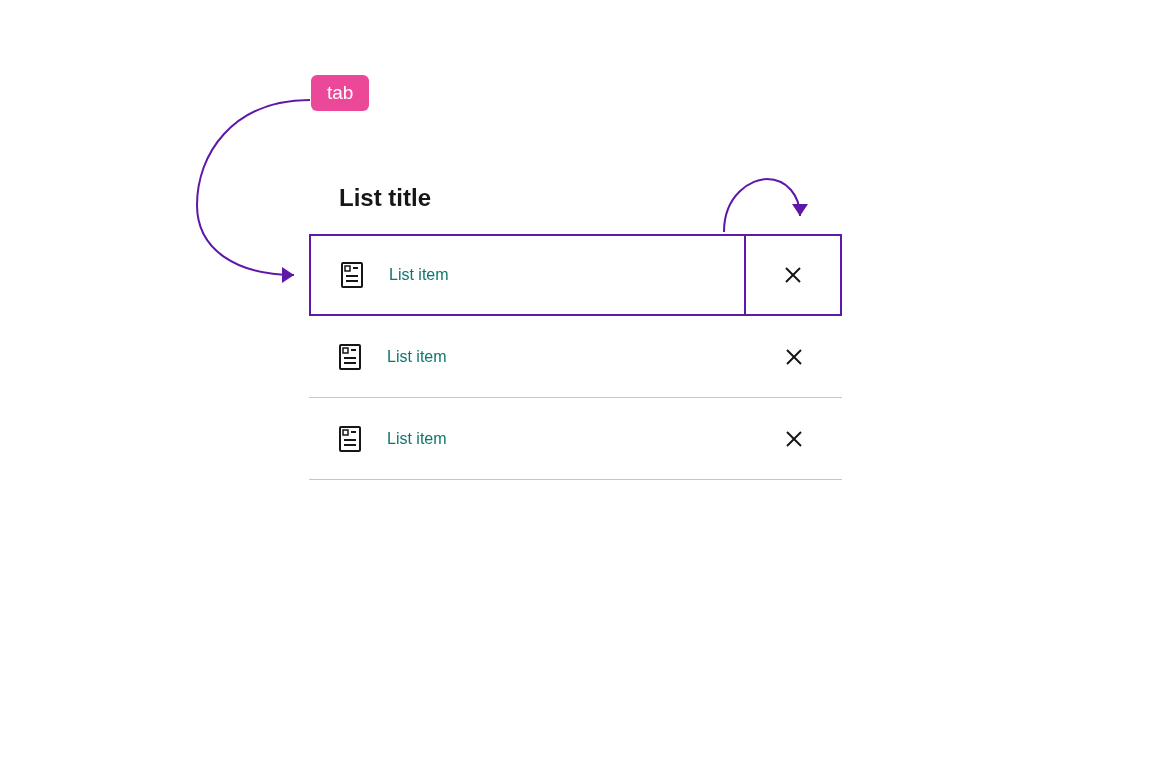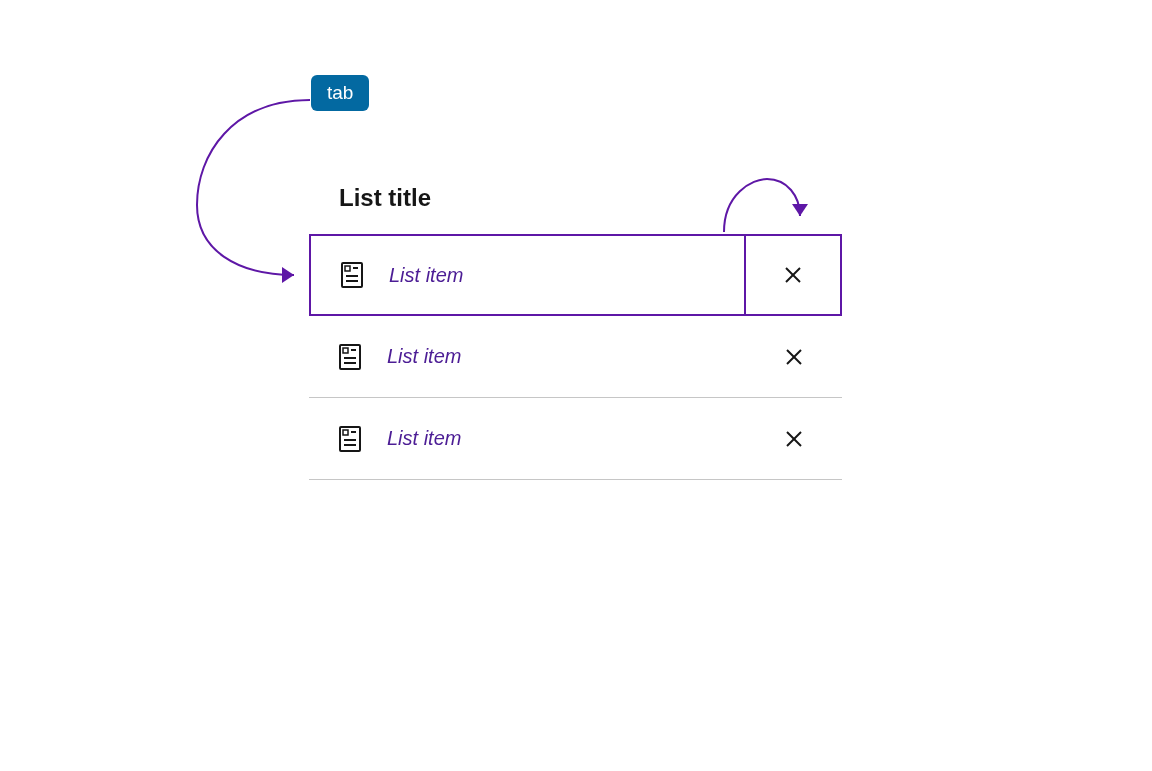--- a/index.html
+++ b/index.html
@@ -16,21 +16,21 @@
     }
     .canvas {
       position: relative;
       width: 100%;
       height: 100%;
     }
     .tab-badge {
       position: absolute;
       left: 311px;
       top: 75px;
-      background: #0369a1;
+      background: #ec4899;
       color: #ffffff;
       padding: 7px 16px;
       border-radius: 6px;
       font-size: 19px;
       font-weight: 400;
     }
     .list-title {
       position: absolute;
       left: 339px;
       top: 184px;
@@ -81,24 +81,23 @@
       align-items: center;
       justify-content: center;
       margin-right: 26px;
       flex-shrink: 0;
     }
     .doc-icon svg {
       width: 22px;
       height: 26px;
     }
     .item-label {
-      font-size: 20px;
-      color: #4c1d95;
+      font-size: 16px;
+      color: #0f766e;
       font-weight: 400;
-      font-style: italic;
     }
     .close-icon {
       width: 18px;
       height: 18px;
       display: flex;
       align-items: center;
       justify-content: center;
     }
     .close-icon svg {
       width: 18px;

